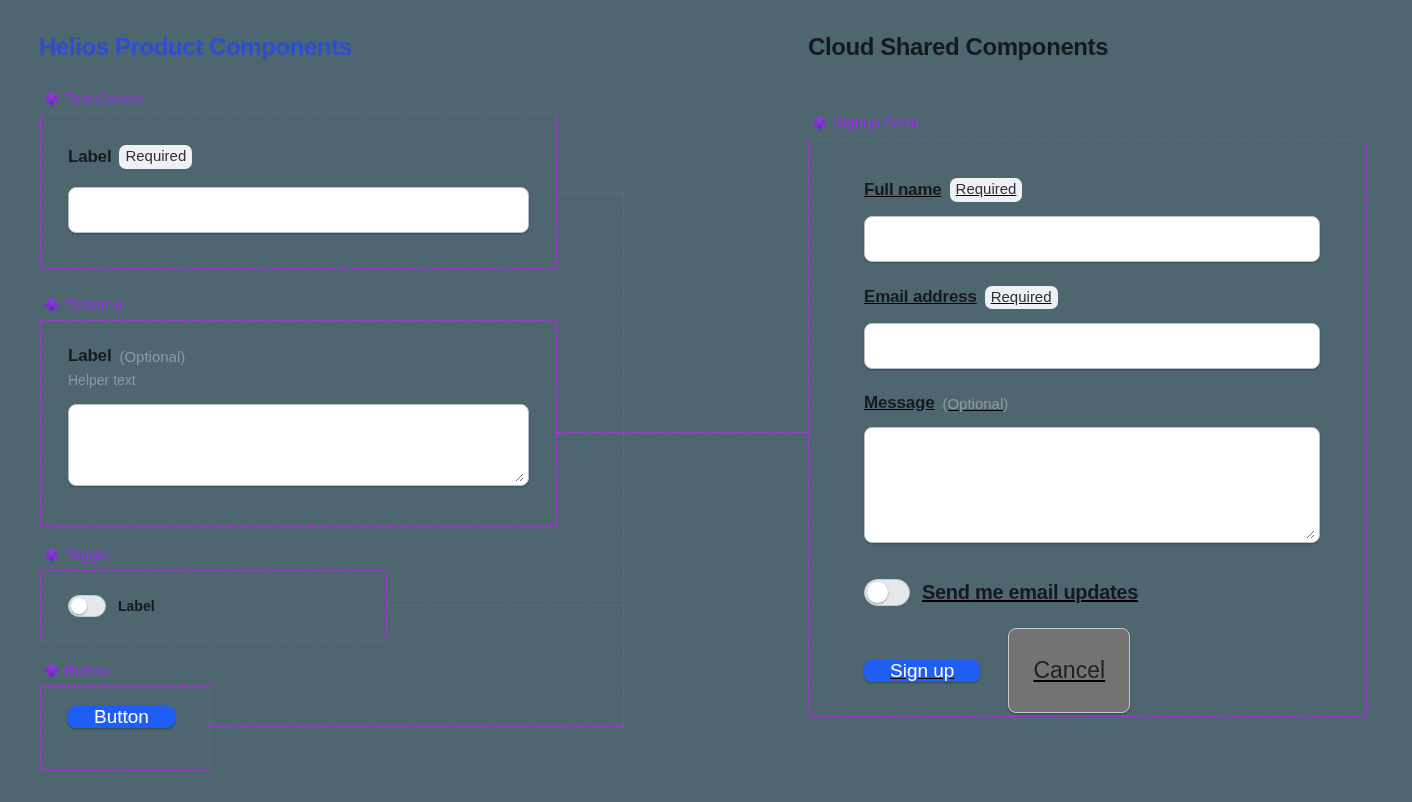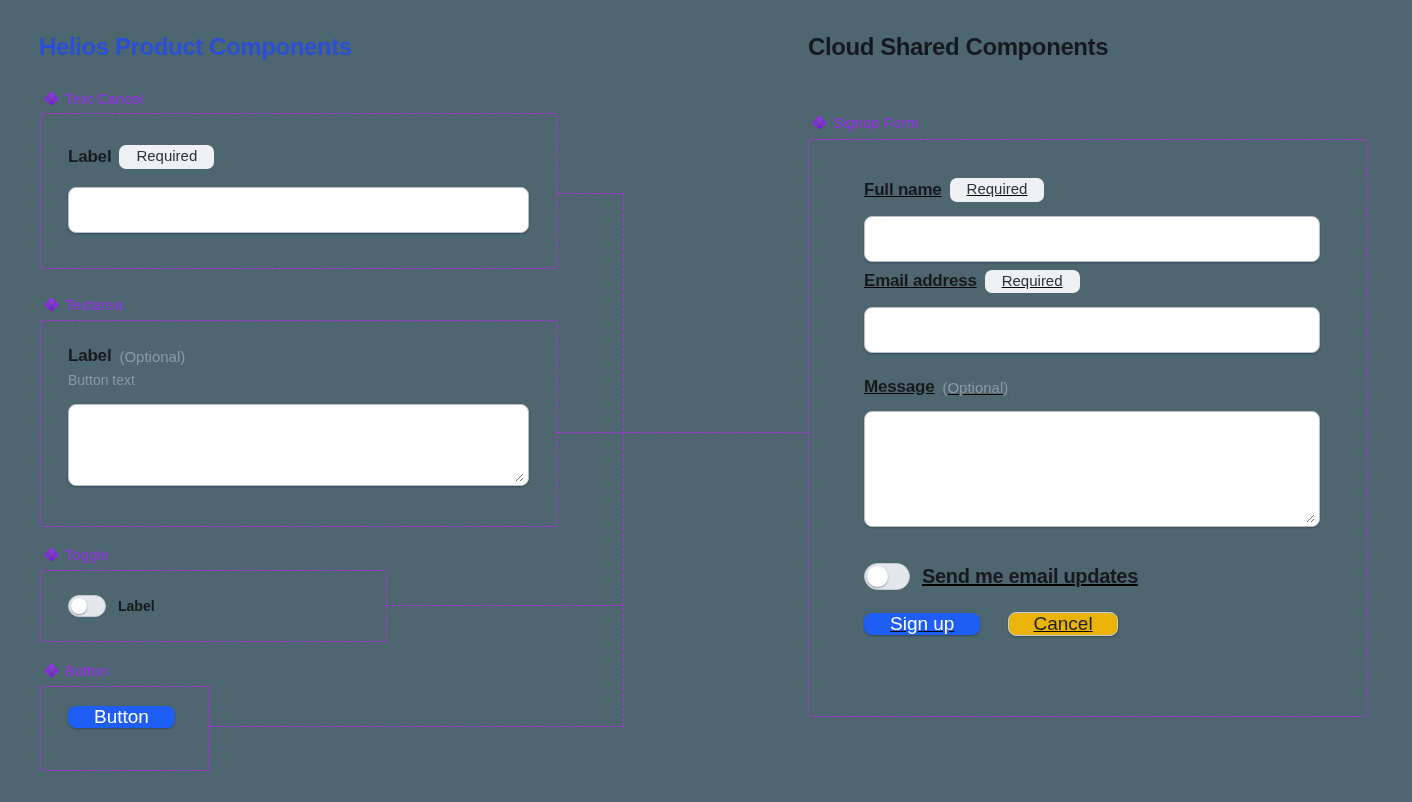--- a/index.html
+++ b/index.html
@@ -76,21 +76,21 @@
     font-size: 17px;
     font-weight: bold;
     color: #16181d;
     letter-spacing: -0.2px;
   }
   .badge-required {
     font-size: 15px;
     color: #2d3139;
     background: #eef0f3;
     border-radius: 7px;
-    padding: 3px 17px 4px;
+    padding: 3px 6px 4px;
     line-height: 1.1;
     font-weight: normal;
   }
   .badge-optional {
     font-size: 15px;
     color: #8c9aa2;
     font-weight: normal;
   }
   .helper-text {
     font-size: 14px;
@@ -163,24 +163,24 @@
     cursor: pointer;
     box-shadow: 0 1px 2px rgba(0,0,0,0.3);
   }
   .btn-primary {
     background: #1f5ef5;
     color: #ffffff;
     font-size: 19px;
     padding: 0 26px;
   }
   .btn-secondary {
-    background: #eab308;
+    background: #737373;
     color: #1c1f26;
-    font-size: 19px;
-    padding: 0 24px;
+    font-size: 23px;
+    padding: 28px 24px;
     border: 1px solid #c6cbd4;
   }
   .btn-row {
     display: flex;
     align-items: center;
     gap: 28px;
   }
 </style>
 </head>
 <body>
@@ -236,21 +236,21 @@
     </span>
     <span>Textarea</span>
   </div>
 
   <div class="dbox" style="left:40px; top:320px; width:517px; height:207px;">
     <div style="position:absolute; left:27px; top:25px; right:27px;">
       <div class="label-row">
         <span class="field-label">Label</span>
         <span class="badge-optional">(Optional)</span>
       </div>
-      <div class="helper-text">Button text</div>
+      <div class="helper-text">Helper text</div>
       <div class="textarea-box" style="margin-top:16px; height:82px;">
         <svg class="resize-grip" viewBox="0 0 12 12">
           <path d="M11 4 L4 11 M11 8 L8 11" stroke="#6b7480" stroke-width="1" fill="none"></path>
         </svg>
       </div>
     </div>
   </div>
 
   <div class="section-caption" style="left:44px; top:546px;">
     <span class="diamond-icon">
@@ -305,21 +305,21 @@
     <div style="position:absolute; left:55px; top:38px; right:46px;text-decoration:underline;">
 
       <div class="label-row">
         <span class="field-label">Full name</span>
         <span class="badge-required">Required</span>
       </div>
       <div style="margin-top:14px;">
         <input class="input-box" type="text" placeholder="" style="">
       </div>
 
-      <div class="label-row" style="margin-top:8px;align-items:center;">
+      <div class="label-row" style="margin-top:24px;align-items:center;">
         <span class="field-label">Email address</span>
         <span class="badge-required">Required</span>
       </div>
       <div style="margin-top:14px;">
         <input class="input-box" type="text" placeholder="" style="">
       </div>
 
       <div class="label-row" style="margin-top:24px;">
         <span class="field-label">Message</span>
         <span class="badge-optional">(Optional)</span>

